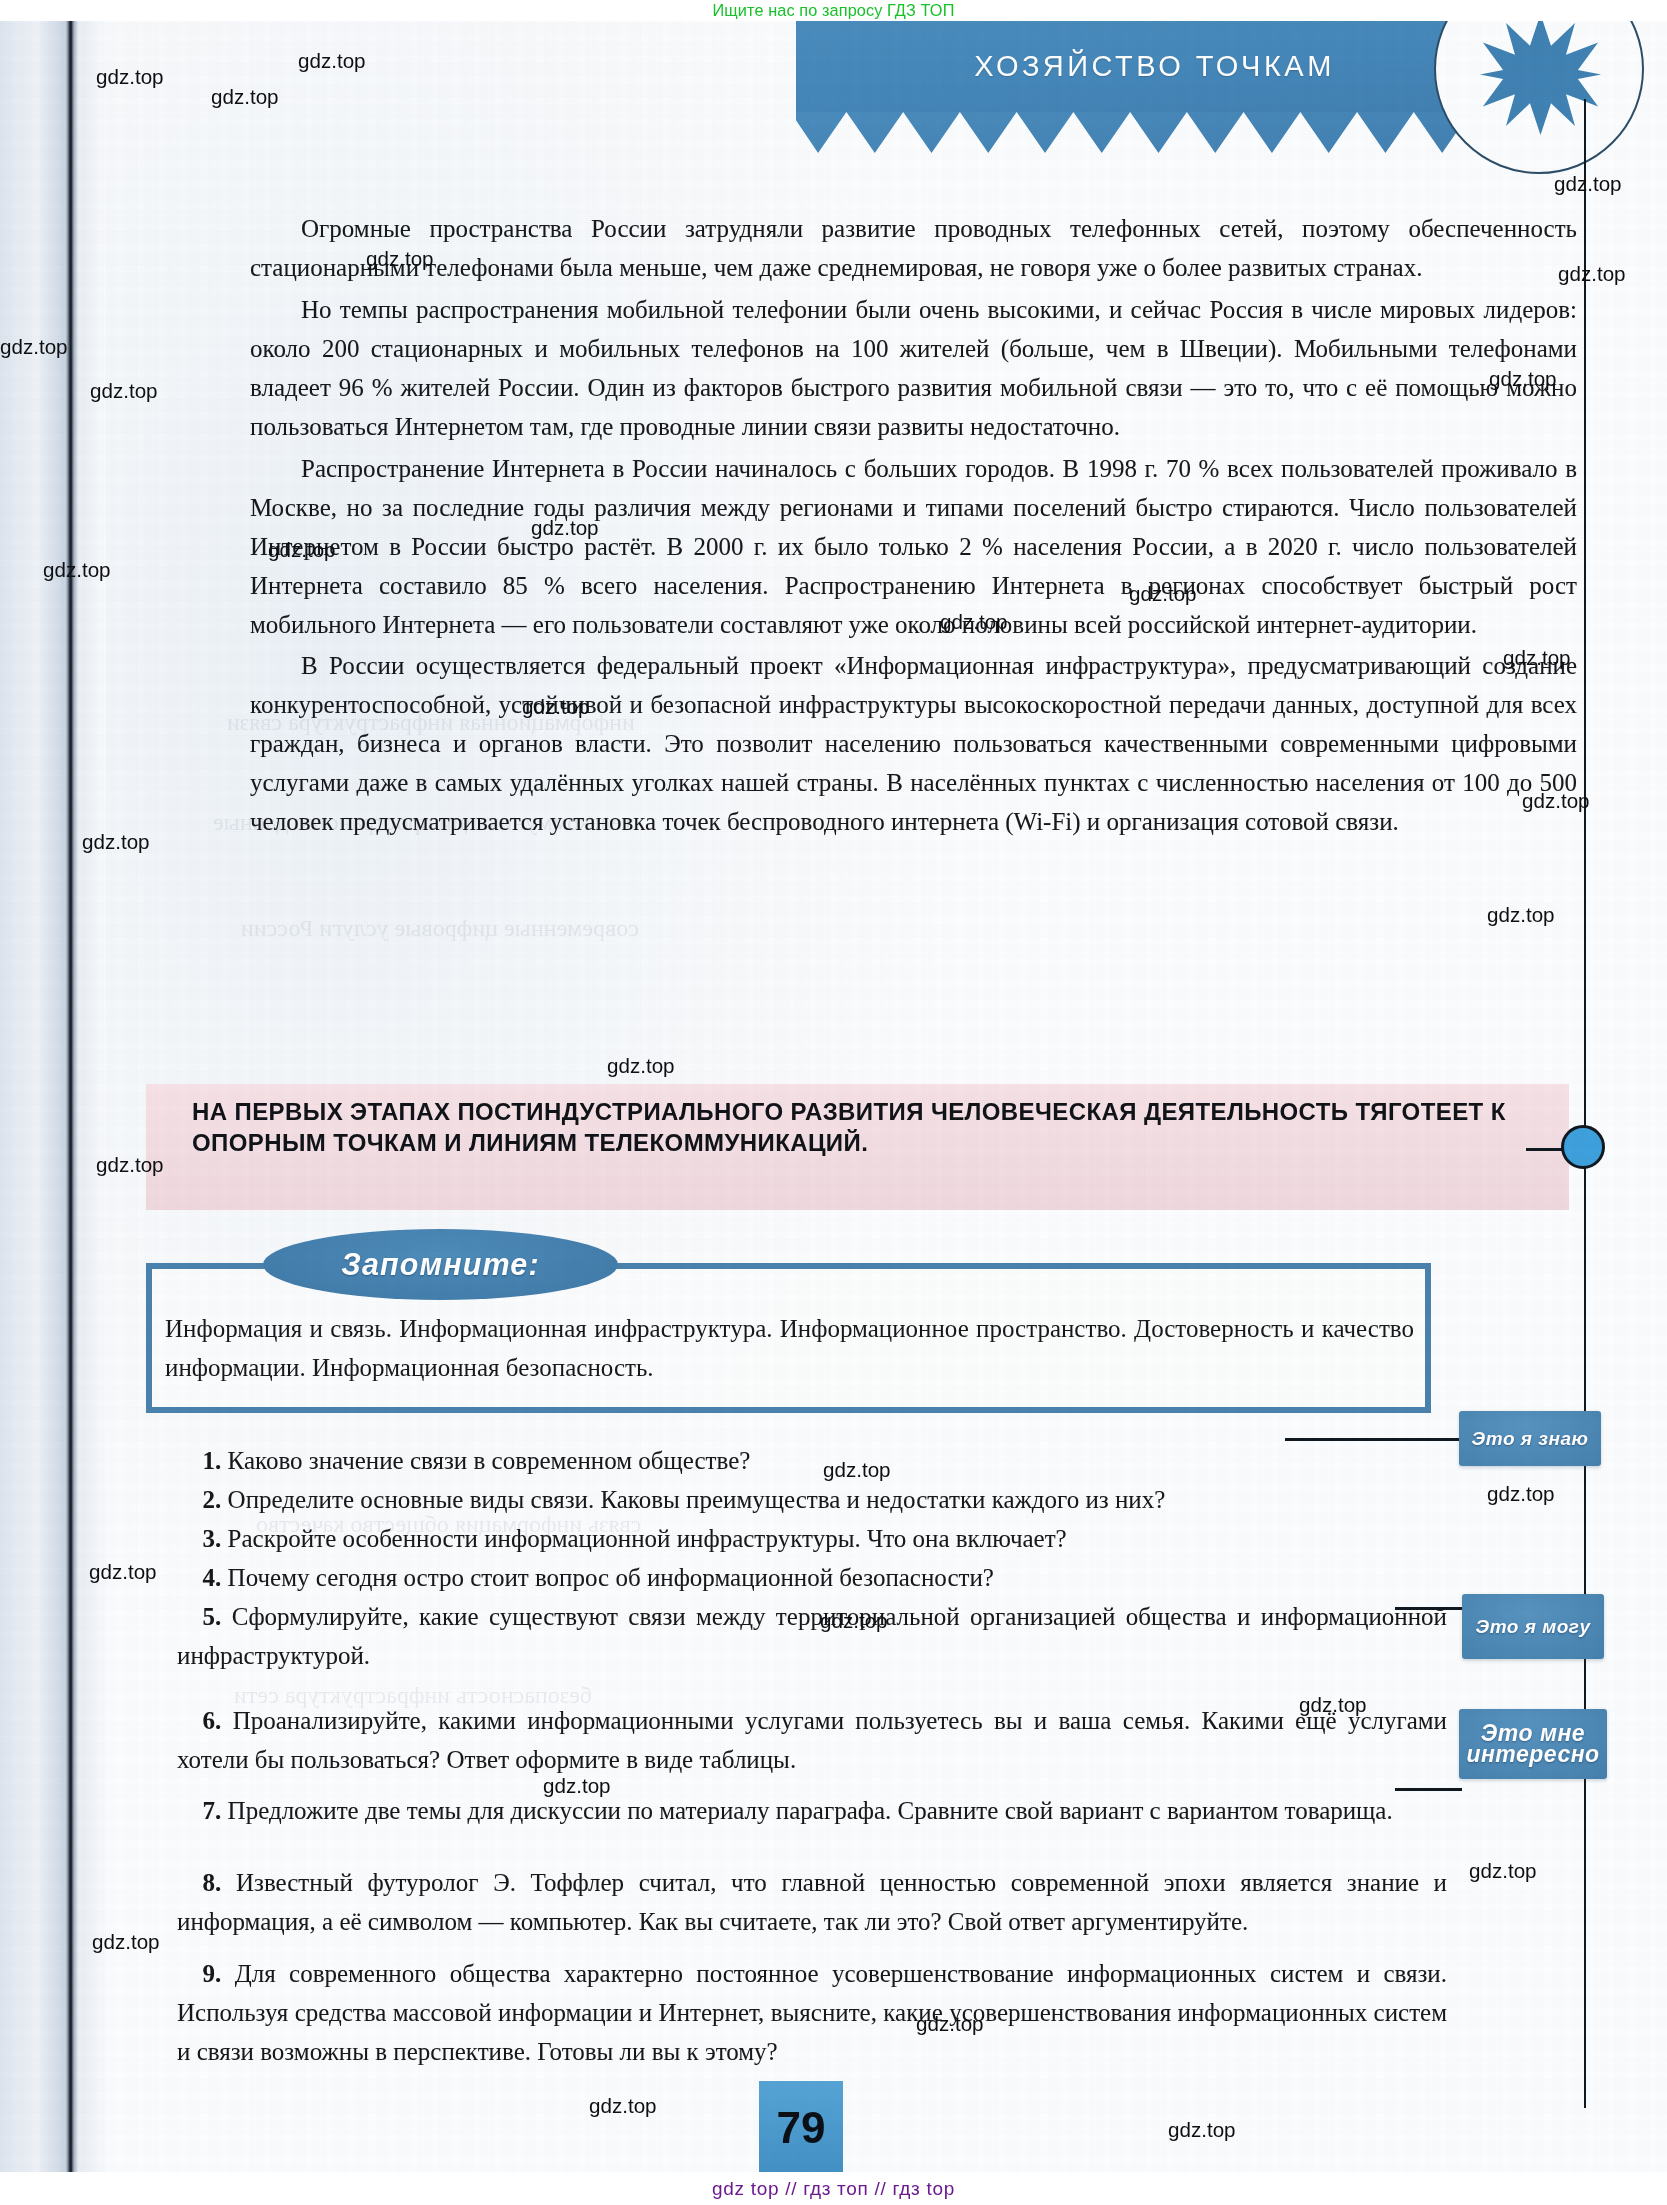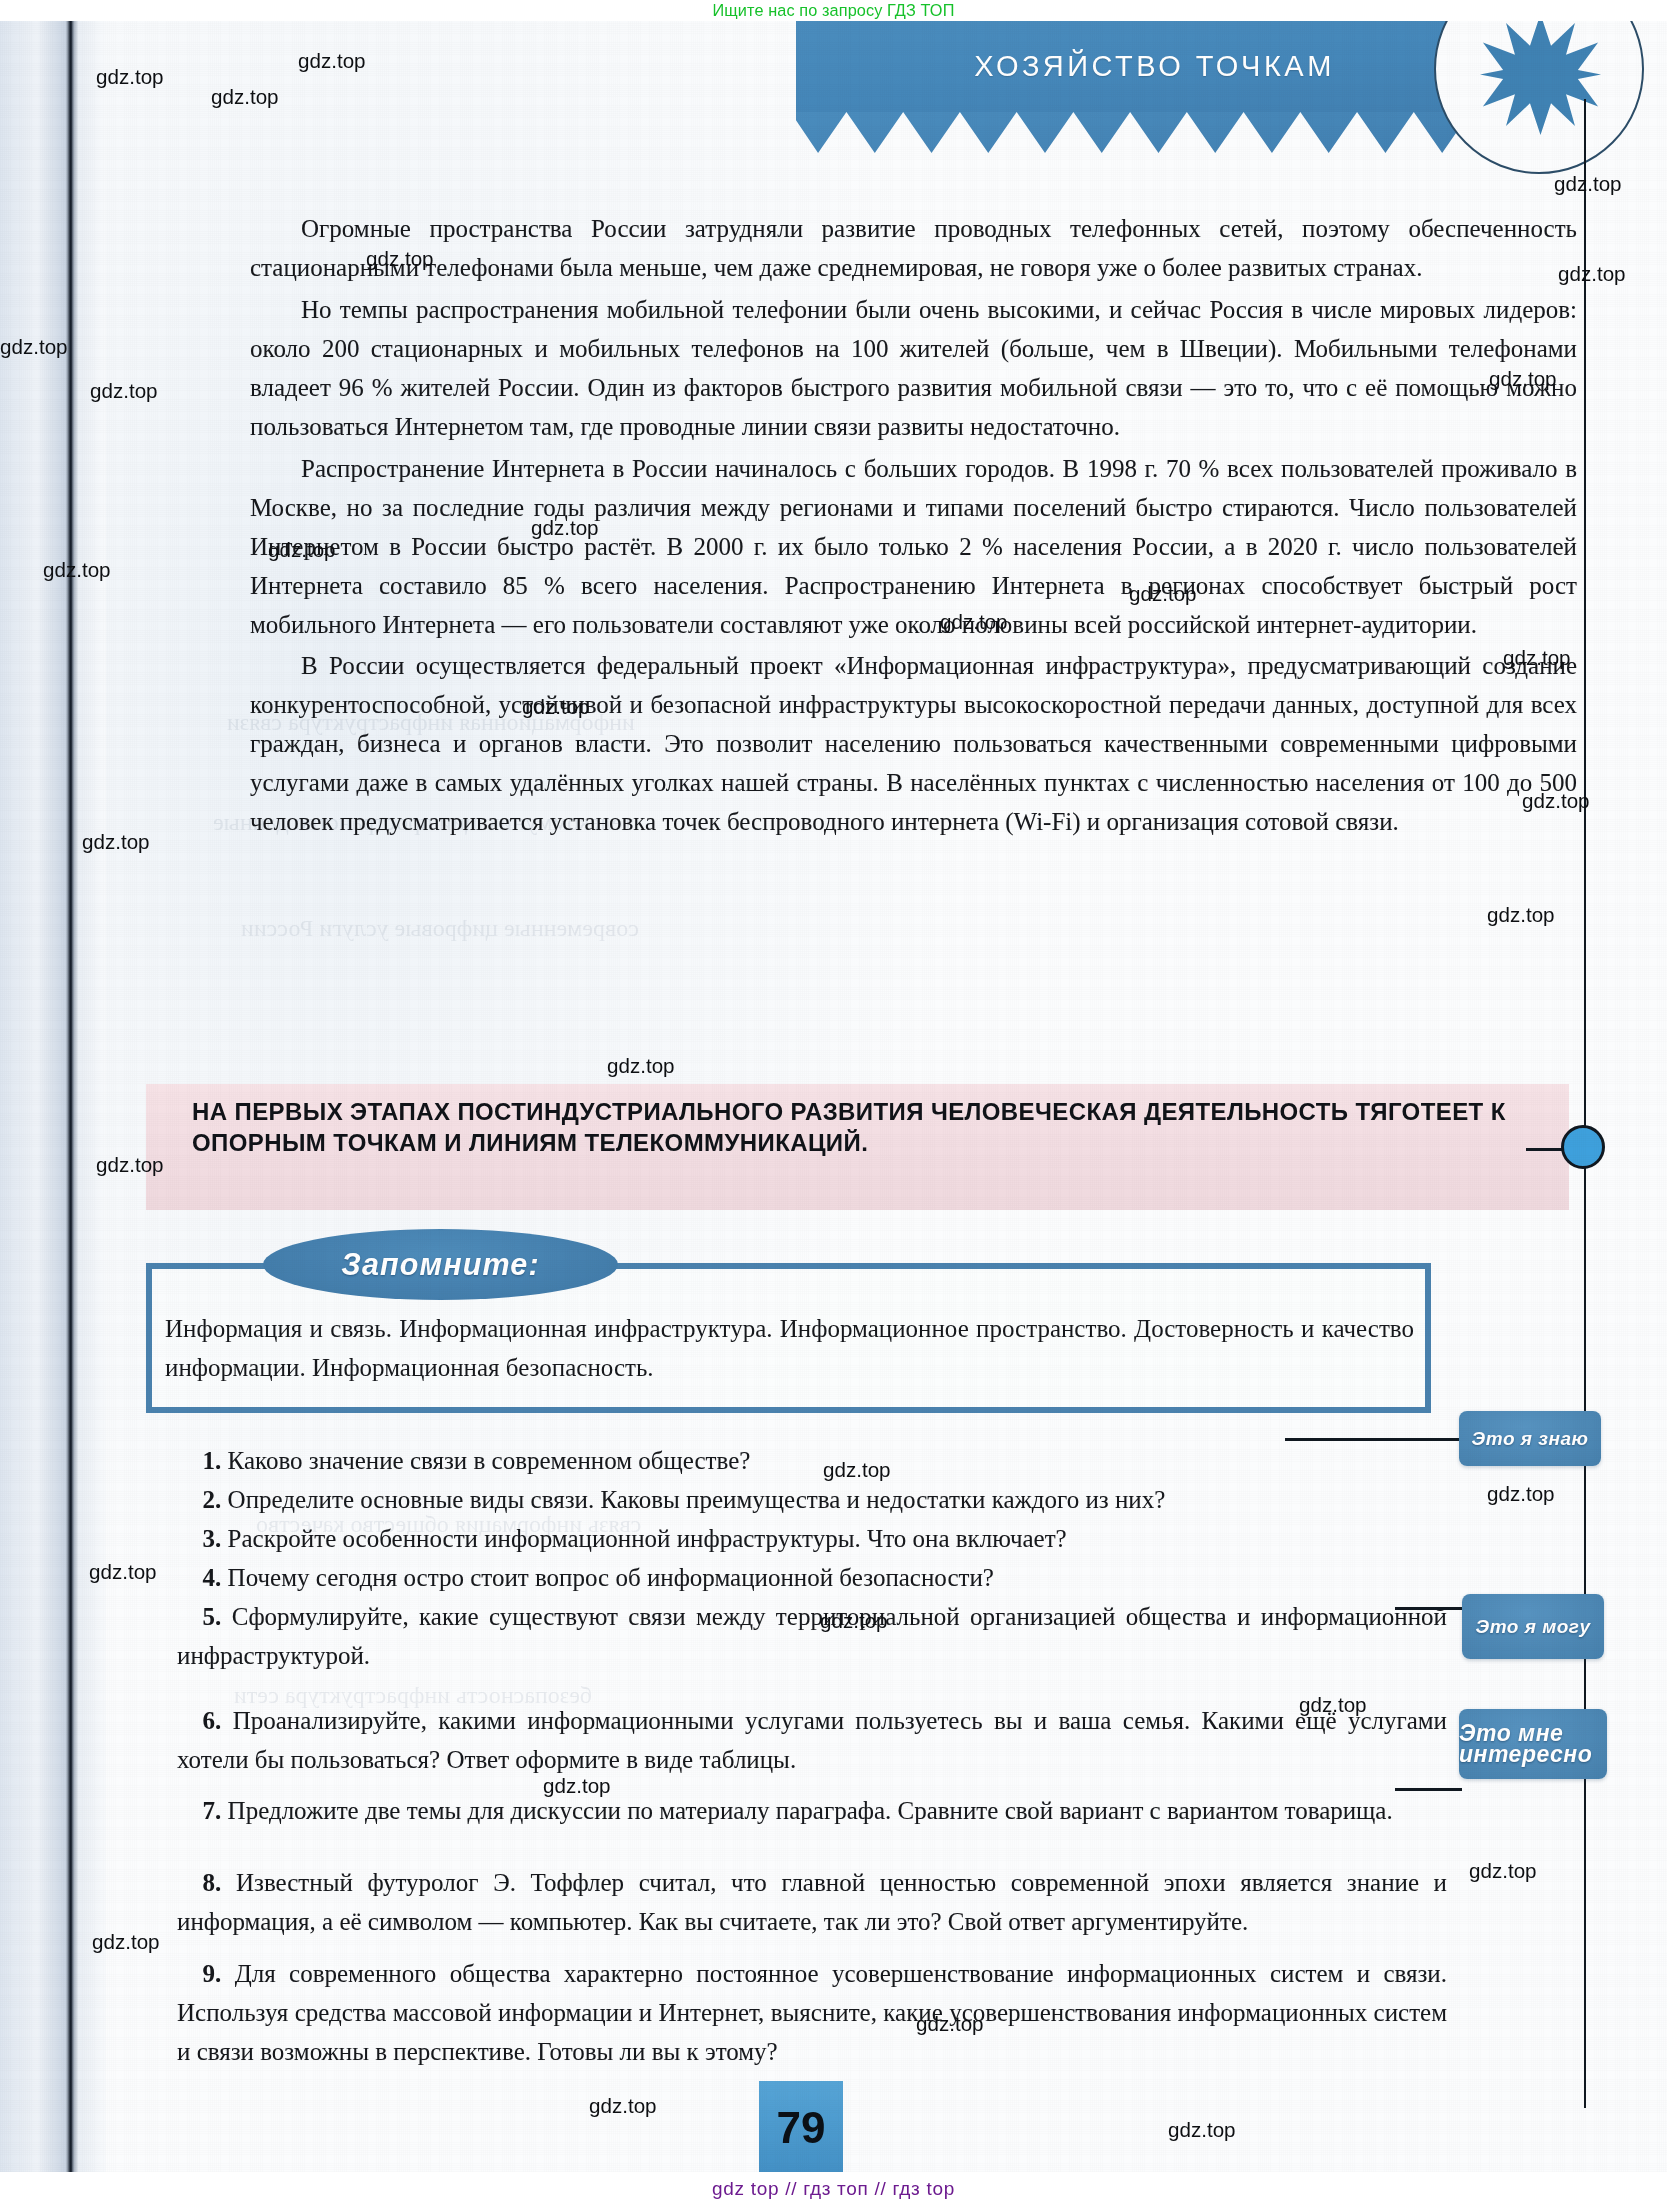--- a/index.html
+++ b/index.html
@@ -157,23 +157,23 @@
   .q .num{font-weight:bold;}
   .q.indent{text-indent:25.6px;}
   .gap-sm{height:12.8px;}
   .gap-md{height:25.6px;}
   .gap-lg{height:33px;}
 
   
   .side-tab{
     position:absolute;
     background:radial-gradient(ellipse at 45% 30%,#5793c0 0%,#4680ac 100%);
-    border-radius:8px;
+    border-radius:3px;
     display:flex;align-items:center;justify-content:center;
-    text-align:left;
+    text-align:center;
     color:#ffffff;font-family:"Liberation Sans",sans-serif;
     font-weight:bold;font-style:italic;letter-spacing:0.5px;
     text-shadow:0 1.4px 2.1px rgba(10,40,70,.45);
     box-shadow:0 1.4px 3.5px rgba(40,70,100,.20);
   }
   #tab-know{left:1459px;top:1390px;width:142px;height:55px;font-size:19px;}
   #tab-can{left:1462px;top:1554px;width:142px;height:65px;font-size:19px;margin-top:19px;}
   #tab-interesting{left:1459px;top:1688px;width:148px;height:70px;font-size:23px;line-height:21px;}
 
   .tab-connector{position:absolute;height:2.8px;background:#101820;}

